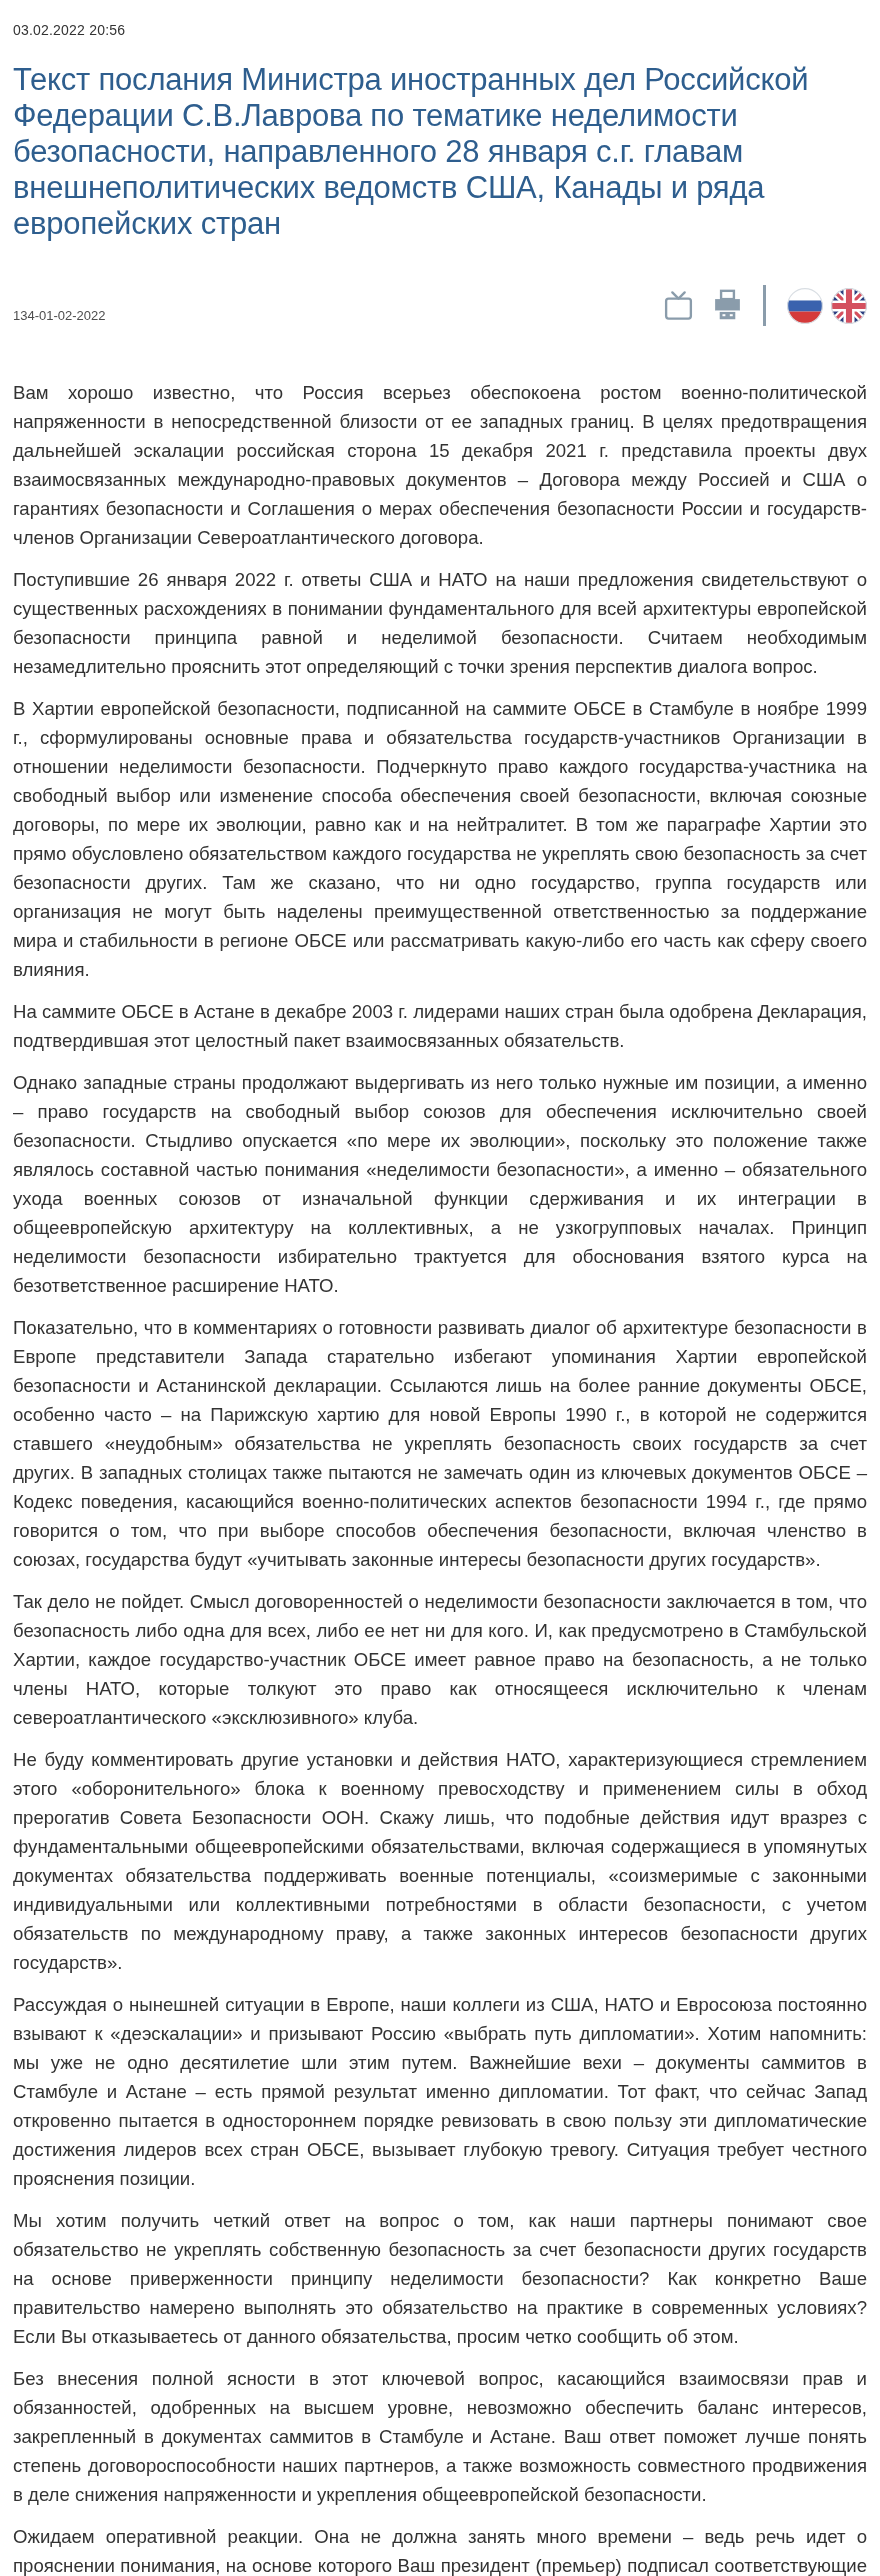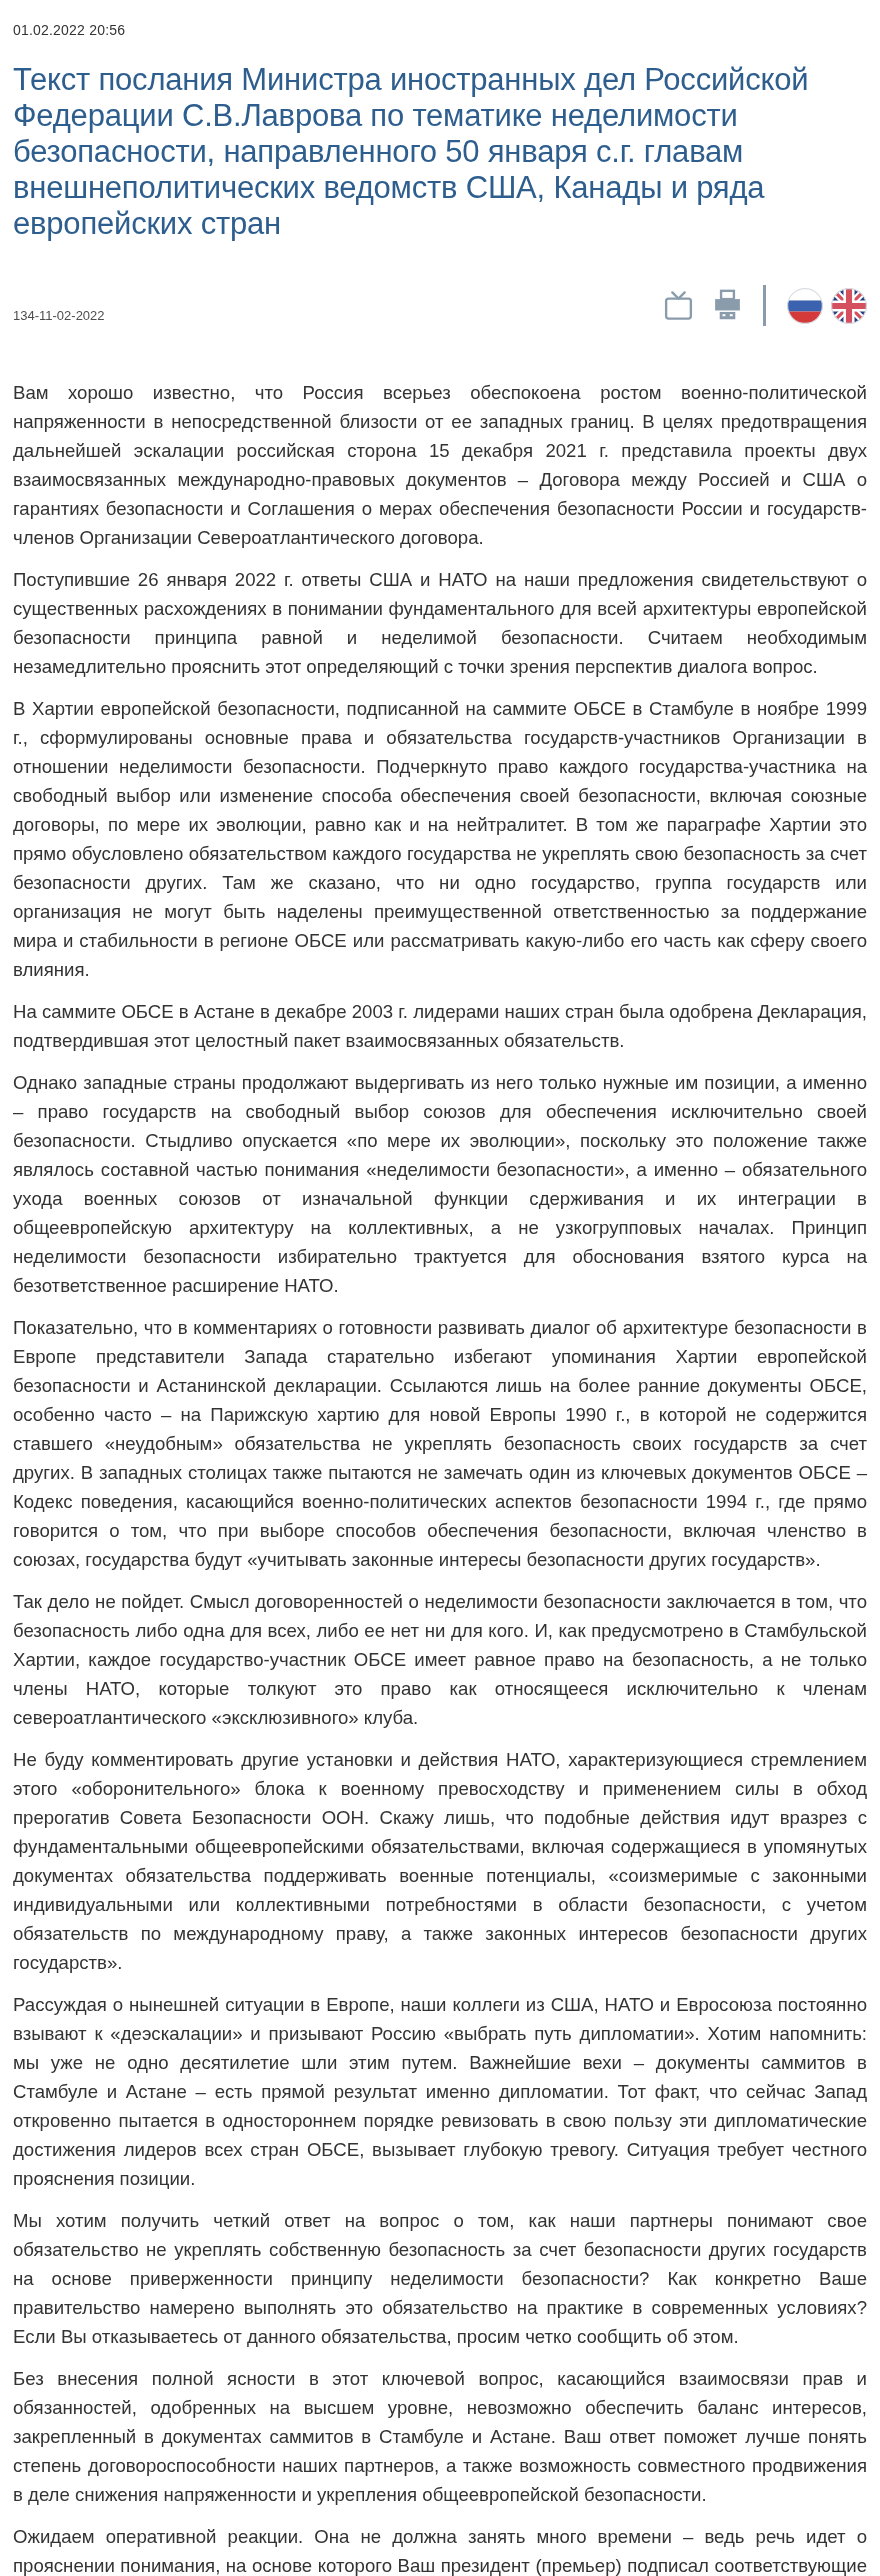--- a/index.html
+++ b/index.html
@@ -72,27 +72,27 @@
   .article-body p {
     margin: 0 0 13px 0;
   }
   .article-body p:last-child { margin-bottom: 0; }
 </style>
 </head>
 <body>
 
 <div class="page">
 
-  <div class="article-date">01.02.2022 20:56</div>
+  <div class="article-date">03.02.2022 20:56</div>
 
-  <h1 class="article-title">Текст послания Министра иностранных дел Российской Федерации С.В.Лаврова по тематике неделимости безопасности, направленного 50 января с.г. главам внешнеполитических ведомств США, Канады и ряда европейских стран</h1>
+  <h1 class="article-title">Текст послания Министра иностранных дел Российской Федерации С.В.Лаврова по тематике неделимости безопасности, направленного 28 января с.г. главам внешнеполитических ведомств США, Канады и ряда европейских стран</h1>
 
   <div class="meta-row">
 
-    <div class="doc-number">134-11-02-2022</div>
+    <div class="doc-number">134-01-02-2022</div>
 
     <div class="toolbar">
 
       <span class="tool" title="">
         <svg width="33" height="33" viewBox="0 0 24 24" fill="none" style="stroke:var(--icon_color,#8a9cab)" stroke-width="1.7" stroke-linecap="round" stroke-linejoin="round">
           <path d="M7.5 2.5 L12 7 L16.5 2.5"></path>
           <rect x="3" y="7" width="18" height="14.5" rx="1.8"></rect>
         </svg>
       </span>
 

